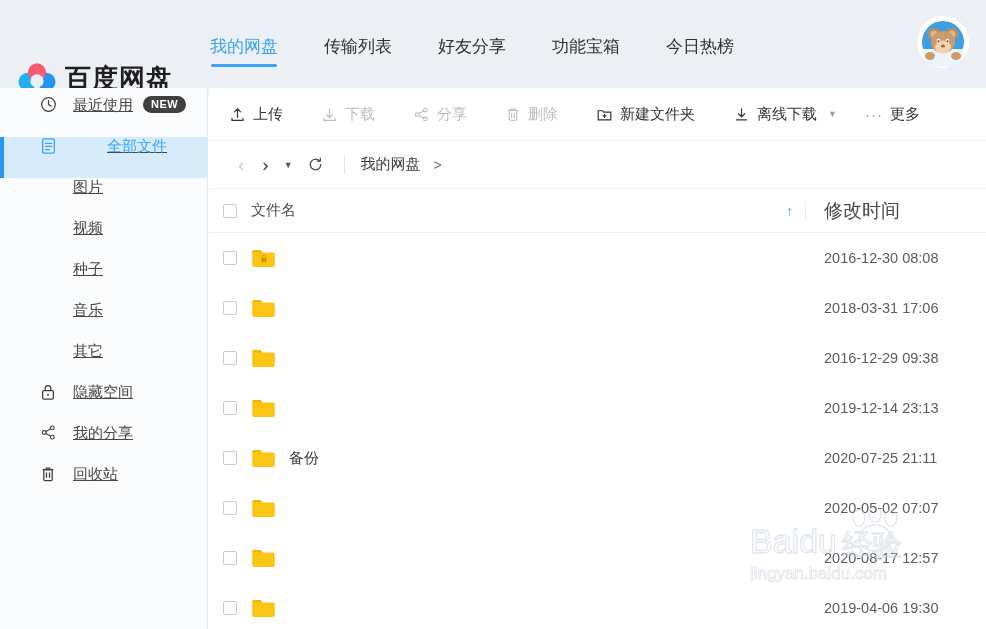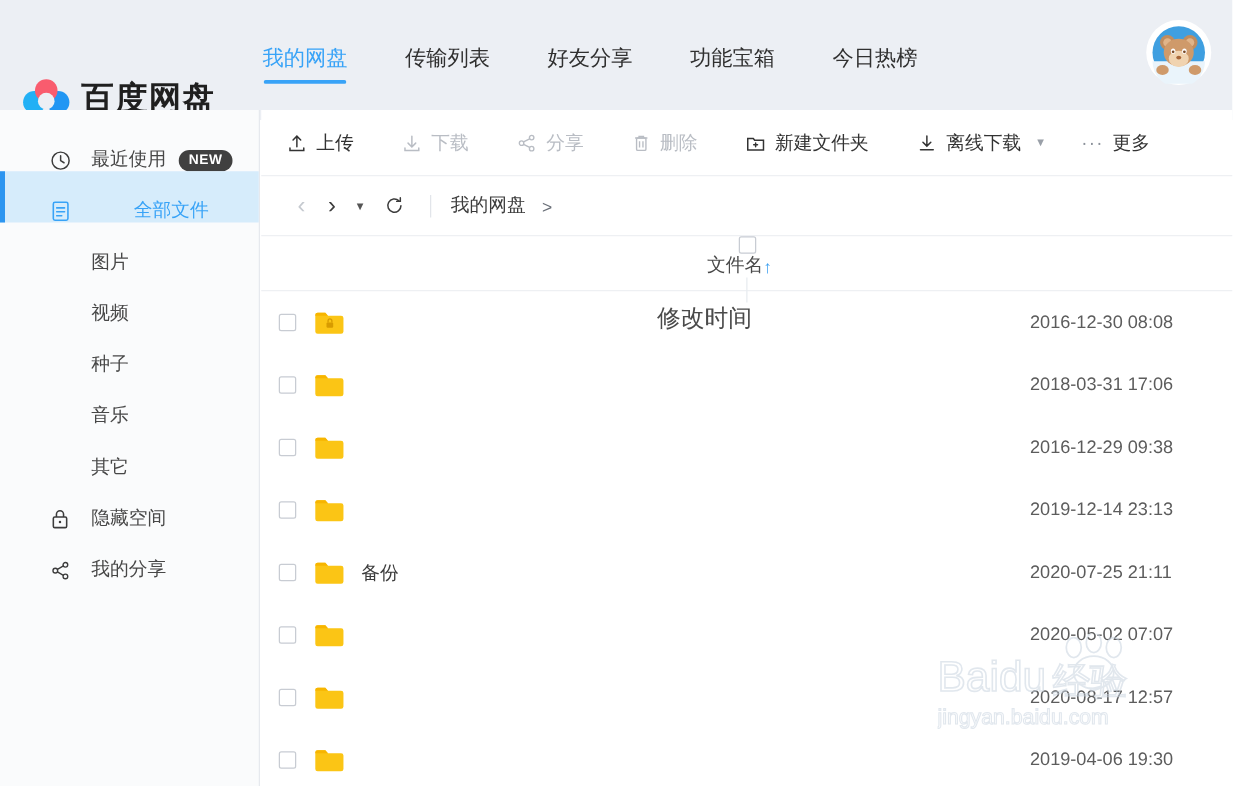--- a/index.html
+++ b/index.html
@@ -58,23 +58,24 @@
   
   .sidebar {
     position: absolute; left: 0; top: 88px;
     width: 208px; height: 541px;
     background: #fafbfc;
     border-right: 1px solid #e6e9ee;
     padding-top: 8px;
   }
   .side-item {
     position: relative;
-    height: 41px; display: flex; align-items: flex-end;
+    height: 41px; display: flex; align-items: flex-start;
     font-size: 15px; color: #474747;
     cursor: pointer;
+    text-decoration: underline;
   }
   .side-item .si-icon {
     width: 24px; margin-left: 36px;
     display: flex; align-items: center; justify-content: center;
     flex: none;
   }
   .side-item .si-label { margin-left: 13px; white-space: nowrap; }
   .side-item.sub .si-label { margin-left: 73px; }
   .side-item.active { background: #d6ecfb; gap: 34px; }
   .side-item.active .si-label { color: #38a3f7; }
@@ -137,21 +138,20 @@
     margin: 0 16px 0 20px;
   }
   .cb-path { font-size: 15px; color: #3c3c3c; cursor: pointer; }
   .cb-gt { font-size: 14px; color: #6b7079; margin-left: 13px; }
 
   
   .thead {
     height: 44px; display: flex; align-items: center;
     border-bottom: 1px solid #eef0f3;
     position: relative;
-    flex-direction: column;
   }
   .chk {
     width: 14px; height: 14px; flex: none;
     border: 1px solid #c8ccd3; border-radius: 2px;
     background: #fff; cursor: pointer;
   }
   .col-chk { width: 42px; display: flex; justify-content: center; flex: none; }
   .col-name {
     flex: 1; display: flex; align-items: center;
     font-size: 15px; color: #4a4a4a; min-width: 0;
@@ -299,20 +299,30 @@
         <svg width="17" height="17" viewBox="0 0 20 20" fill="none" stroke="#3c3c3c" stroke-width="1.3">
           <circle cx="14.5" cy="4.5" r="2.2"></circle>
             <circle cx="5" cy="10" r="2.2"></circle>
             <circle cx="14.5" cy="15.5" r="2.2"></circle>
           <path d="M7 8.8l5.6-3.2M7 11.2l5.6 3.2"></path>
         </svg>
       </span>
       <span class="si-label">我的分享</span>
     </div>
 
+    <div class="side-item">
+      <span class="si-icon">
+        <svg width="16" height="18" viewBox="0 0 18 20" fill="none" stroke="#3c3c3c" stroke-width="1.4">
+          <path d="M3 5h12M7 5V3.3h4V5"></path>
+          <rect x="4.3" y="5" width="9.4" height="12.5" rx="1.2"></rect>
+          <path d="M7.3 8.3v6M10.7 8.3v6"></path>
+        </svg>
+      </span>
+      <span class="si-label">回收站</span>
+    </div>
   </div>
 
   <div class="main">
 
     <div class="toolbar">
 
       <div class="tb-btn">
         <span class="tb-icon">
           <svg width="17" height="17" viewBox="0 0 20 20" fill="none" stroke="#333" stroke-width="1.4" stroke-linecap="round">
             <path d="M10 13.5V3.5M6.4 7L10 3.4 13.6 7"></path>

